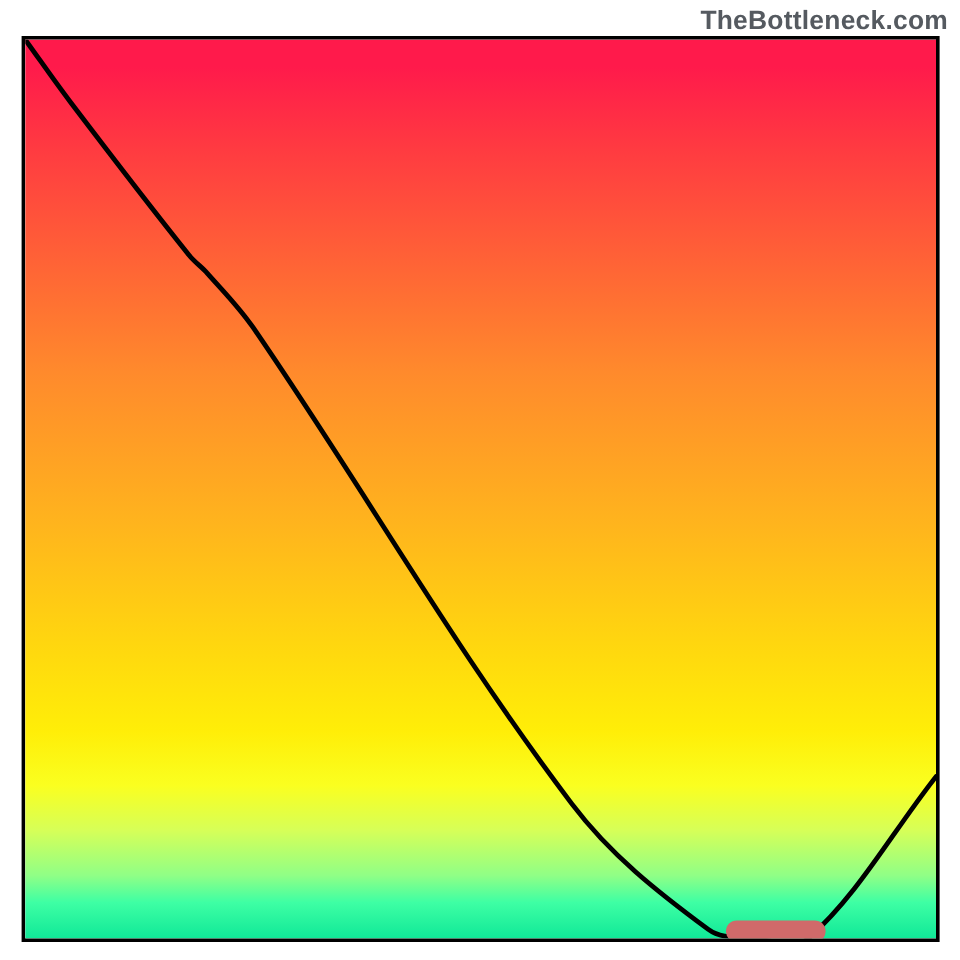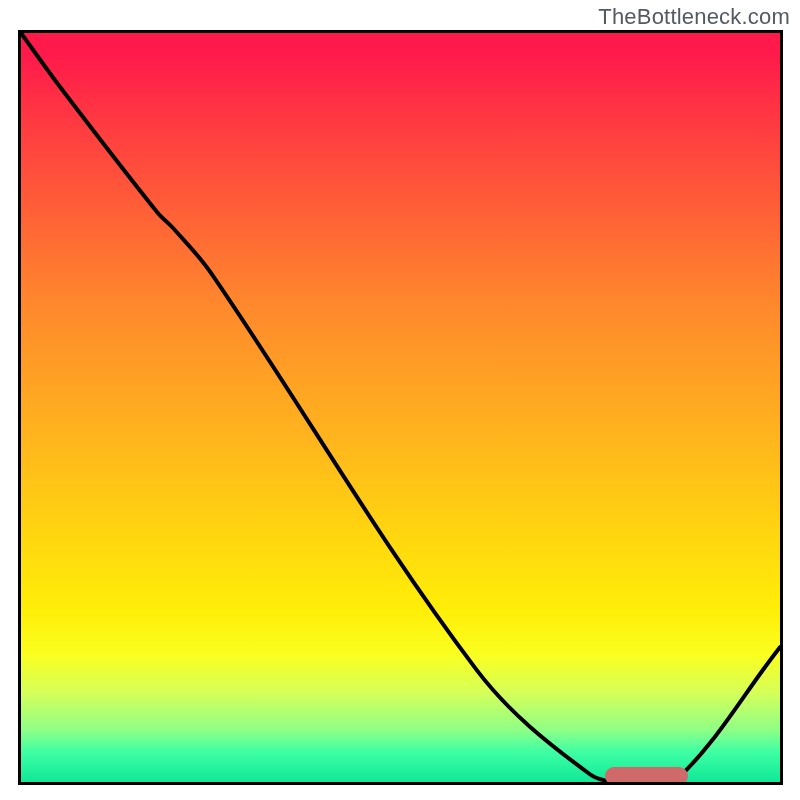--- a/index.html
+++ b/index.html
@@ -13,21 +13,21 @@
   .container {
     position: relative;
     width: 800px;
     height: 800px;
   }
   .watermark {
     position: absolute;
     top: 4px;
     right: 10px;
     font-size: 22px;
-    font-weight: 400;
+    font-weight: 700;
     color: #555a60;
     letter-spacing: 0.2px;
   }
   .plot {
     position: absolute;
     left: 18px;
     top: 30px;
     width: 765px;
     height: 755px;
     border: 3.5px solid #000;

